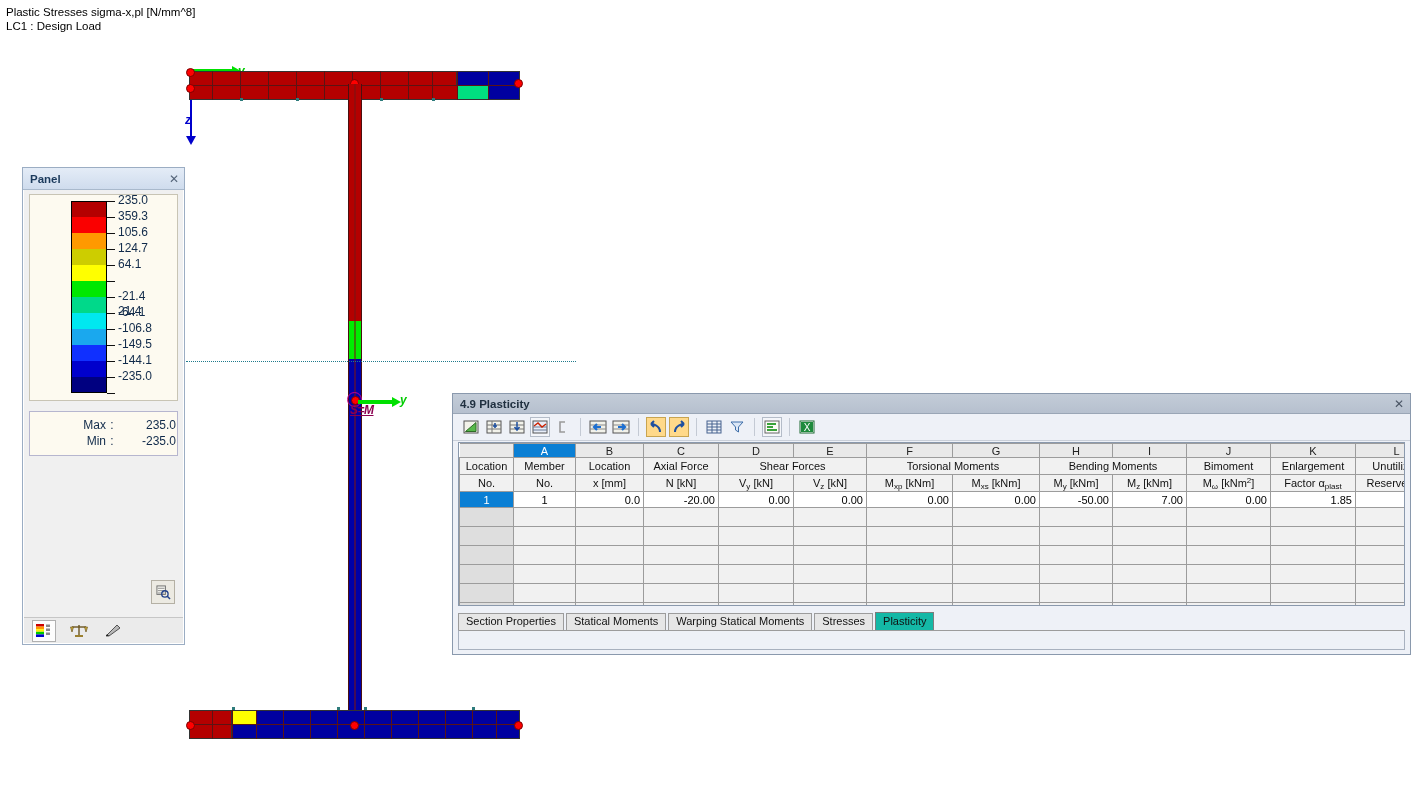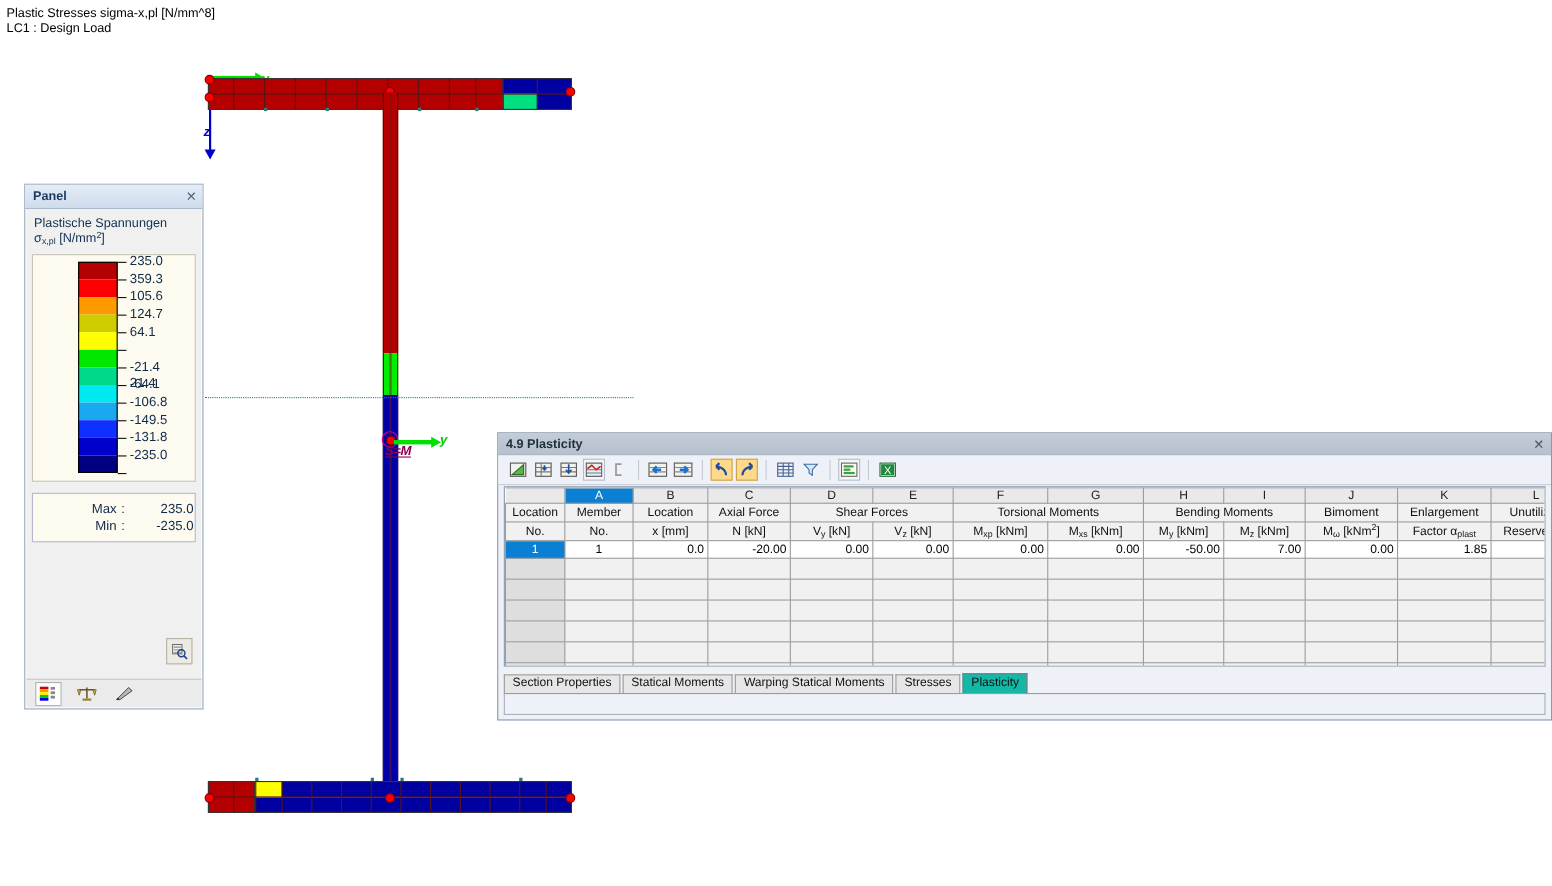--- a/index.html
+++ b/index.html
@@ -206,26 +206,20 @@
   <div class="tealdot" style="left:337px;top:667px;"></div>
   <div class="tealdot" style="left:364px;top:667px;"></div>
   <div class="tealdot" style="left:472px;top:667px;"></div>
 </div>
 
 <div id="panel">
   <div id="panel-titlebar">
     <span id="panel-title">Panel</span>
     <span id="panel-close">✕</span>
   </div>
-  <div id="panel-head-text">
-    <div>Plastische Spannungen</div>
-    <div class="sub">
-      <span>σ</span><sub>x,pl</sub><span> [N/mm</span><sup>2</sup><span>]</span>
-    </div>
-  </div>
 
   <div id="legend-box">
     <div id="legend-swatches">
         <div class="swatch" style="top: 6px; height: 16px; background: rgb(180, 0, 0);"></div>
         <div class="swatch" style="top: 22px; height: 16px; background: rgb(250, 0, 0);"></div>
         <div class="swatch" style="top: 38px; height: 16px; background: rgb(255, 153, 0);"></div>
         <div class="swatch" style="top: 54px; height: 16px; background: rgb(205, 205, 0);"></div>
         <div class="swatch" style="top: 70px; height: 16px; background: rgb(255, 255, 0);"></div>
         <div class="swatch" style="top: 86px; height: 16px; background: rgb(0, 232, 0);"></div>
         <div class="swatch" style="top: 102px; height: 16px; background: rgb(0, 217, 138);"></div>
@@ -251,21 +245,21 @@
         <div class="tickval" style="top: 78px; margin-top: 31px;">21.4</div>
         <div class="tick" style="top: 102px;"></div>
         <div class="tickval" style="top: 94px;">-21.4</div>
         <div class="tick" style="top: 118px;"></div>
         <div class="tickval" style="top: 110px;">-64.1</div>
         <div class="tick" style="top: 134px;"></div>
         <div class="tickval" style="top: 126px;">-106.8</div>
         <div class="tick" style="top: 150px;"></div>
         <div class="tickval" style="top: 142px;">-149.5</div>
         <div class="tick" style="top: 166px;"></div>
-        <div class="tickval" style="top: 158px;">-131.8</div>
+        <div class="tickval" style="top: 158px;">-144.1</div>
         <div class="tick" style="top: 182px;"></div>
         <div class="tickval" style="top: 174px;">-235.0</div>
         <div class="tick" style="top: 198px;"></div>
       </div>
   </div>
 
   <div id="minmax-box">
     <div class="row">
       <span class="lbl">Max</span>
       <span class="col">:</span>

